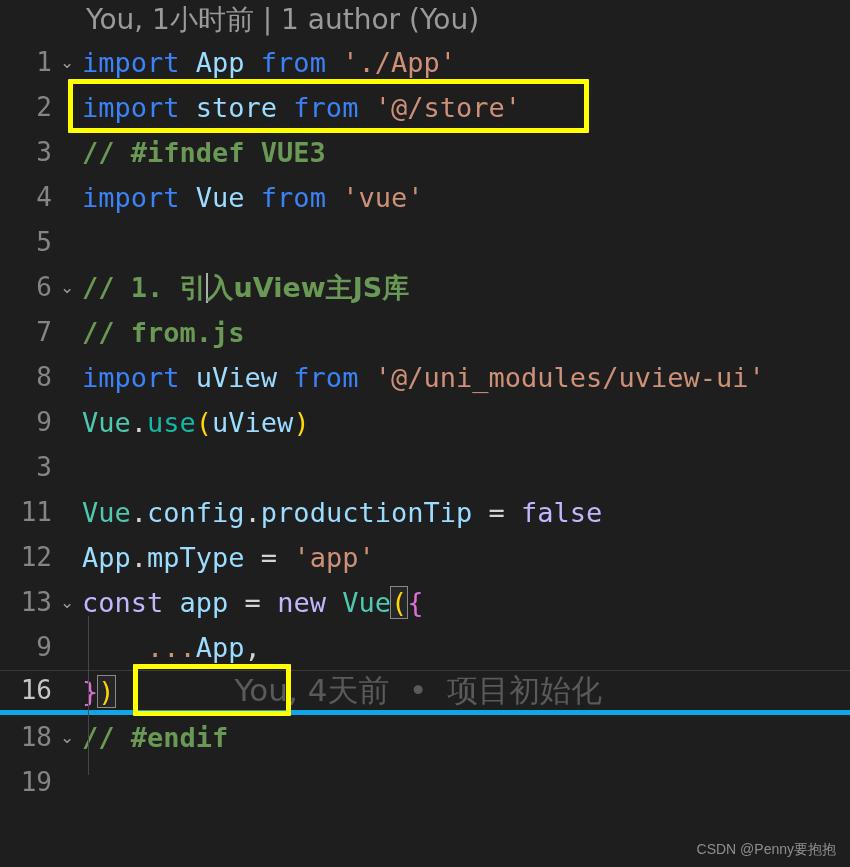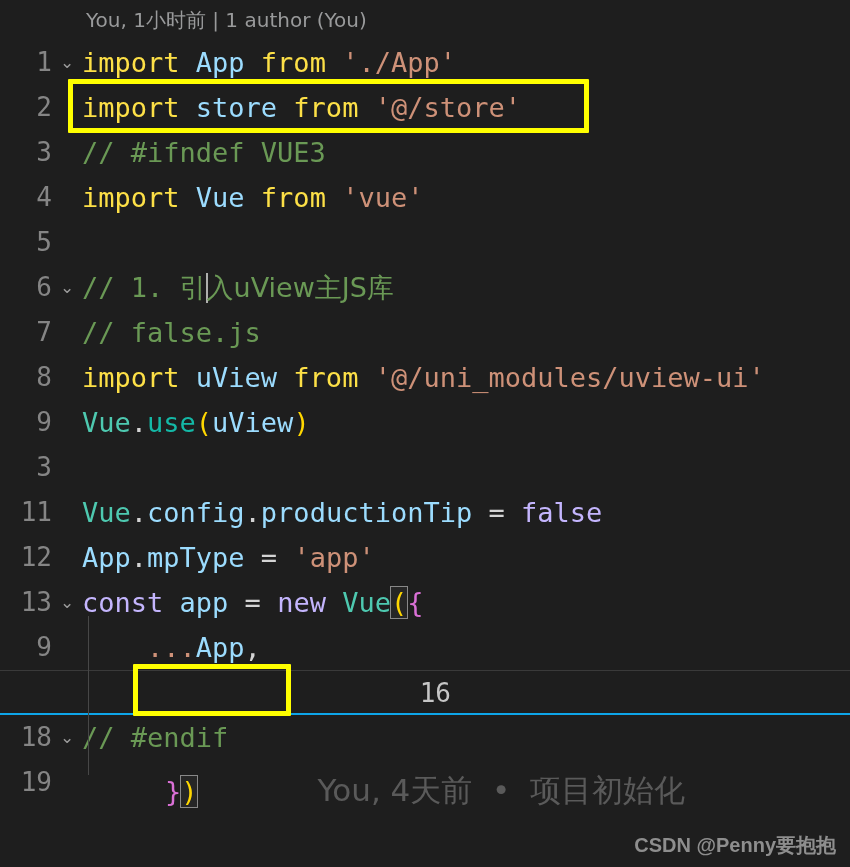--- a/index.html
+++ b/index.html
@@ -15,21 +15,21 @@
   }
 
   
   #blame-header {
     height: 40px;
     display: flex;
     align-items: center;
     padding-left: 86px;
     color: #999a9b;
     font-family: "Liberation Sans", "DejaVu Sans", sans-serif;
-    font-size: 20px;
+    font-size: 28px;
     white-space: nowrap;
     letter-spacing: 0px;
   }
 
   
   #editor {
     position: relative;
   }
   .code-line {
     height: 45px;
@@ -59,39 +59,38 @@
   }
   .fold.empty { color: transparent; }
   .code {
     flex: 1 1 auto;
     position: relative;
     white-space: pre;
     overflow: visible;
   }
   .code-line.current {
     border-top: 1px solid #3a3a3a;
-    border-bottom: 2px solid #0ea5e9;
-    flex-direction: column;
+    border-bottom: 5px solid #0ea5e9;
   }
   .ln.current { color: #c6c6c6; }
 
   
   .indent-guide {
     position: absolute;
     left: 88px;
     width: 1px;
     background: #474747;
   }
 
   
-  .t-kwimp   { color: #fde047; }  
+  .t-kwimp   { color: #3b82f6; }  
   .t-kw      { color: #c4b5fd; }  
   .t-var     { color: #9cdcfe; }  
   .t-str     { color: #ce9178; }  
-  .t-cmt     { color: #6a9955; }  
+  .t-cmt     { color: #6a9955; font-weight: bold; }  
   .t-cls     { color: #4ec9b0; }  
   .t-fn      { color: #14b8a6; }  
   .t-br1     { color: #ffd700; }  
   .t-br2     { color: #da70d6; }  
   .t-op      { color: #d4d4d4; }
 
   
   .brmatch {
     outline: 1px solid #888888;
     background: rgba(100,100,100,0.12);
@@ -116,23 +115,22 @@
     margin-left: 120px;
   }
 
   
   #watermark {
     position: absolute;
     right: 14px;
     bottom: 8px;
     color: #8e8e8e;
     font-family: "Liberation Sans", "DejaVu Sans", sans-serif;
-    font-size: 20px;
+    font-size: 14px;
     z-index: 40;
-    font-weight: bold;
   }
   .cn {
     font-family: "DejaVu Sans", "Liberation Sans", sans-serif;
   }
   
   .caret {
     display: inline-block;
     width: 2px;
     height: 30px;
     background: #aeafad;
@@ -181,21 +179,21 @@
 
   <div class="code-line">
     <span class="ln">6</span>
     <span class="fold">⌄</span>
     <span class="code"><span class="t-cmt">// 1. <span class="cn">引</span></span><span class="caret"></span><span class="t-cmt cn">入uView主JS库</span></span>
   </div>
 
   <div class="code-line">
     <span class="ln">7</span>
     <span class="fold empty">&nbsp;</span>
-    <span class="code"><span class="t-cmt">// false.js</span></span>
+    <span class="code"><span class="t-cmt">// from.js</span></span>
   </div>
 
   <div class="code-line">
     <span class="ln">8</span>
     <span class="fold empty">&nbsp;</span>
     <span class="code"><span class="t-kwimp">import</span> <span class="t-var">uView</span> <span class="t-kwimp">from</span> <span class="t-str">'@/uni_modules/uview-ui'</span></span>
   </div>
 
   <div class="code-line">
     <span class="ln">9</span>

